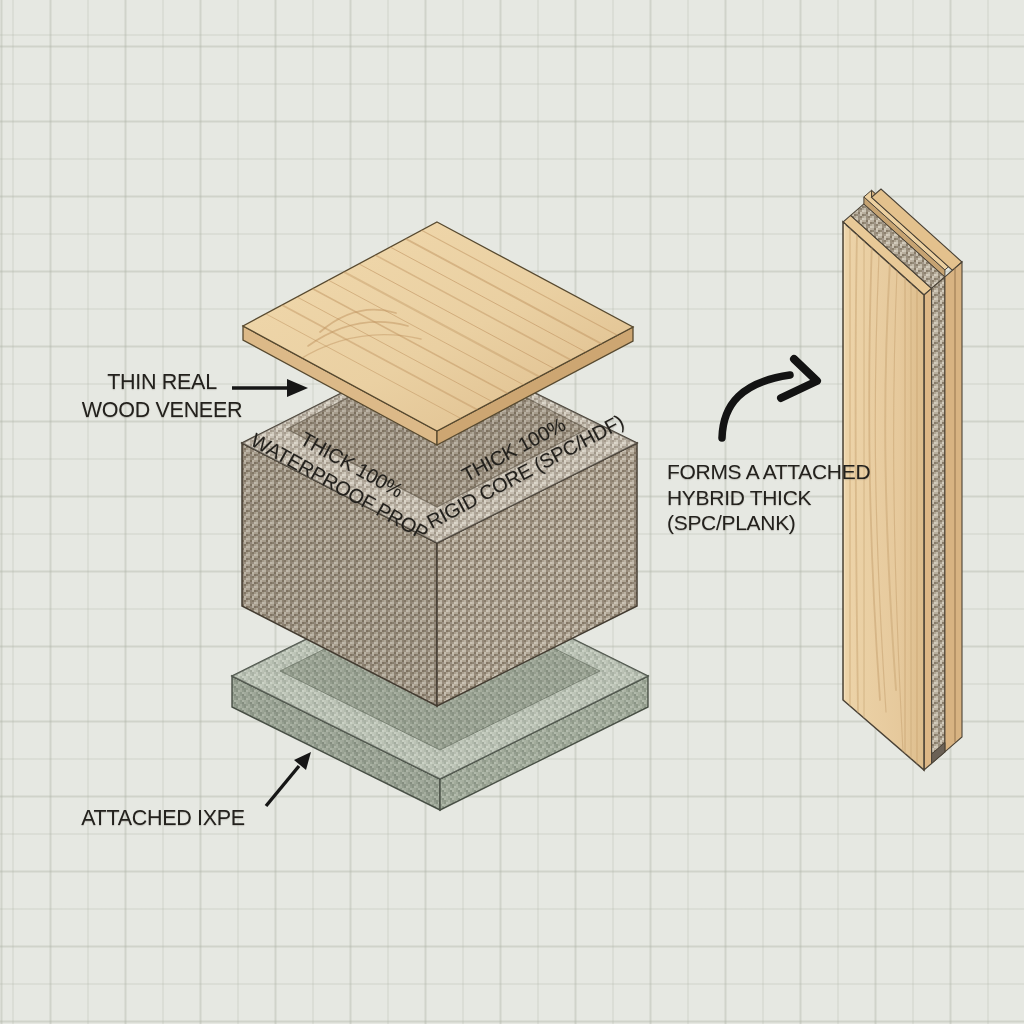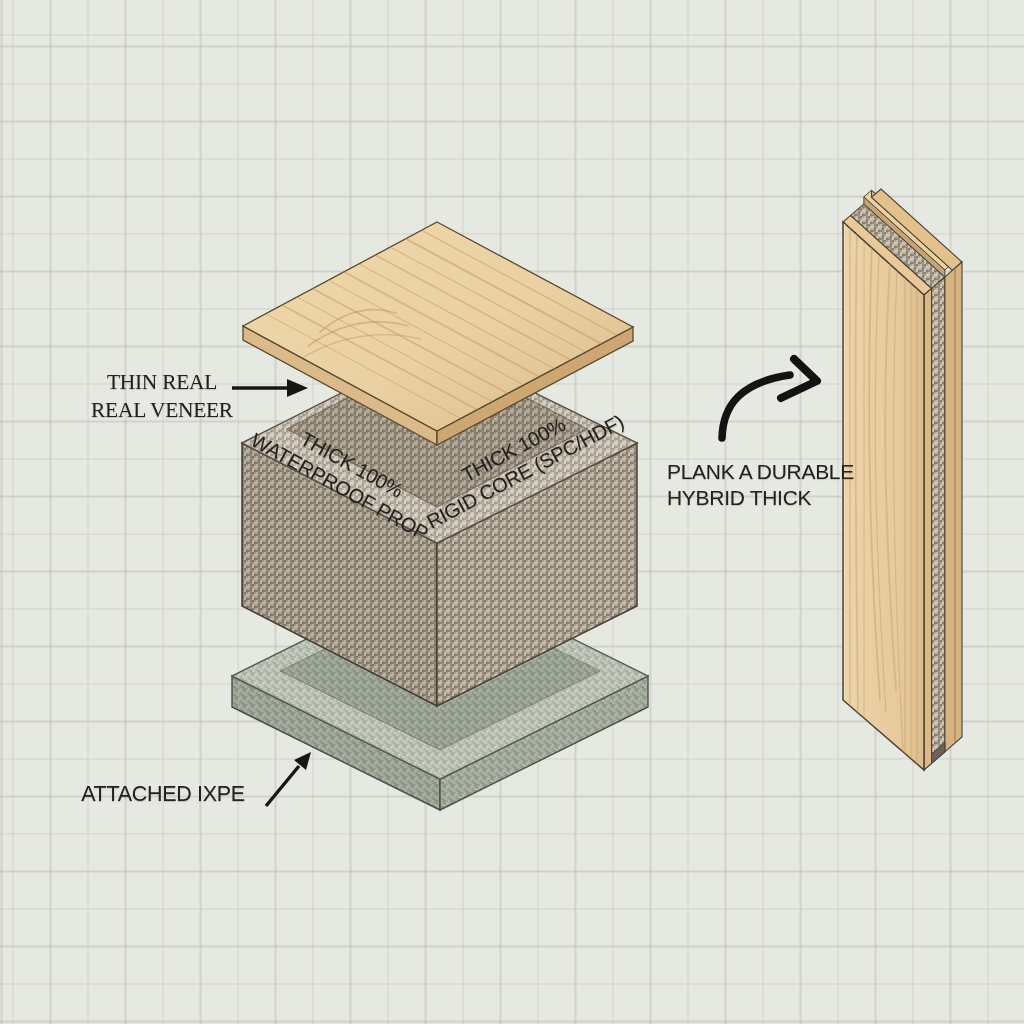--- a/index.html
+++ b/index.html
@@ -13,22 +13,22 @@
     font-family:"Liberation Sans", sans-serif;
   }
   .diagram-svg{position:absolute;left:0;top:0;}
   .lbl{
     position:absolute;color:#23211d;font-weight:400;
     letter-spacing:-0.3px;
     text-shadow:0 1px 1px rgba(120,115,105,.35);
     white-space:nowrap;
   }
   .lbl div{white-space:nowrap;}
-  .lbl-veneer{left:62px;top:369px;width:200px;text-align:center;font-size:21.5px;line-height:1.28;font-family:Liberation Serif, serif;}
-  .lbl-pad{left:33px;top:781px;width:260px;text-align:center;font-size:21.5px;line-height:1.28;}
+  .lbl-veneer{left:62px;top:369px;width:200px;text-align:center;font-size:21.5px;line-height:1.28;}
+  .lbl-pad{left:33px;top:805px;width:260px;text-align:center;font-size:21.5px;line-height:1.28;}
   .lbl-result{left:667px;top:459px;width:210px;text-align:left;font-size:21px;line-height:1.22;}
   .lbl-core-left{
     left:243px;top:451px;width:205px;text-align:center;font-size:20px;line-height:1.25;
     transform:rotate(29deg);transform-origin:50% 50%;
   }
   .lbl-core-right{
     left:402px;top:436px;width:235px;text-align:center;font-size:20px;line-height:1.25;
     transform:rotate(-28deg);transform-origin:50% 50%;
   }
 </style>
@@ -181,35 +181,36 @@
     <polygon points="311,752 306,770 294,760" stroke="none"></polygon>
   </g>
   <g stroke="#131313" fill="none" stroke-linecap="round" stroke-linejoin="round">
     <path d="M 722,438 C 723,404 742,382 790,375" stroke-width="7.5"></path>
     <path d="M 794,359 L 817,381 L 781,398" stroke-width="8"></path>
   </g>
 </svg>
 
 <div class="lbl lbl-veneer">
   <div>THIN REAL</div>
-  <div>REAL VENEER</div>
+  <div>WOOD VENEER</div>
 </div>
 
 <div class="lbl lbl-core-left">
   <div>THICK 100%</div>
   <div>WATERPROOF PROP</div>
 </div>
 
 <div class="lbl lbl-core-right">
   <div>THICK 100%</div>
   <div>RIGID CORE (SPC/HDF)</div>
 </div>
 
 <div class="lbl lbl-pad">
   <div>ATTACHED IXPE</div>
 </div>
 
 <div class="lbl lbl-result">
-  <div>PLANK A DURABLE</div>
+  <div>FORMS A ATTACHED</div>
   <div>HYBRID THICK</div>
+  <div>(SPC/PLANK)</div>
 </div>
 
 </div>
 
 </body></html>

